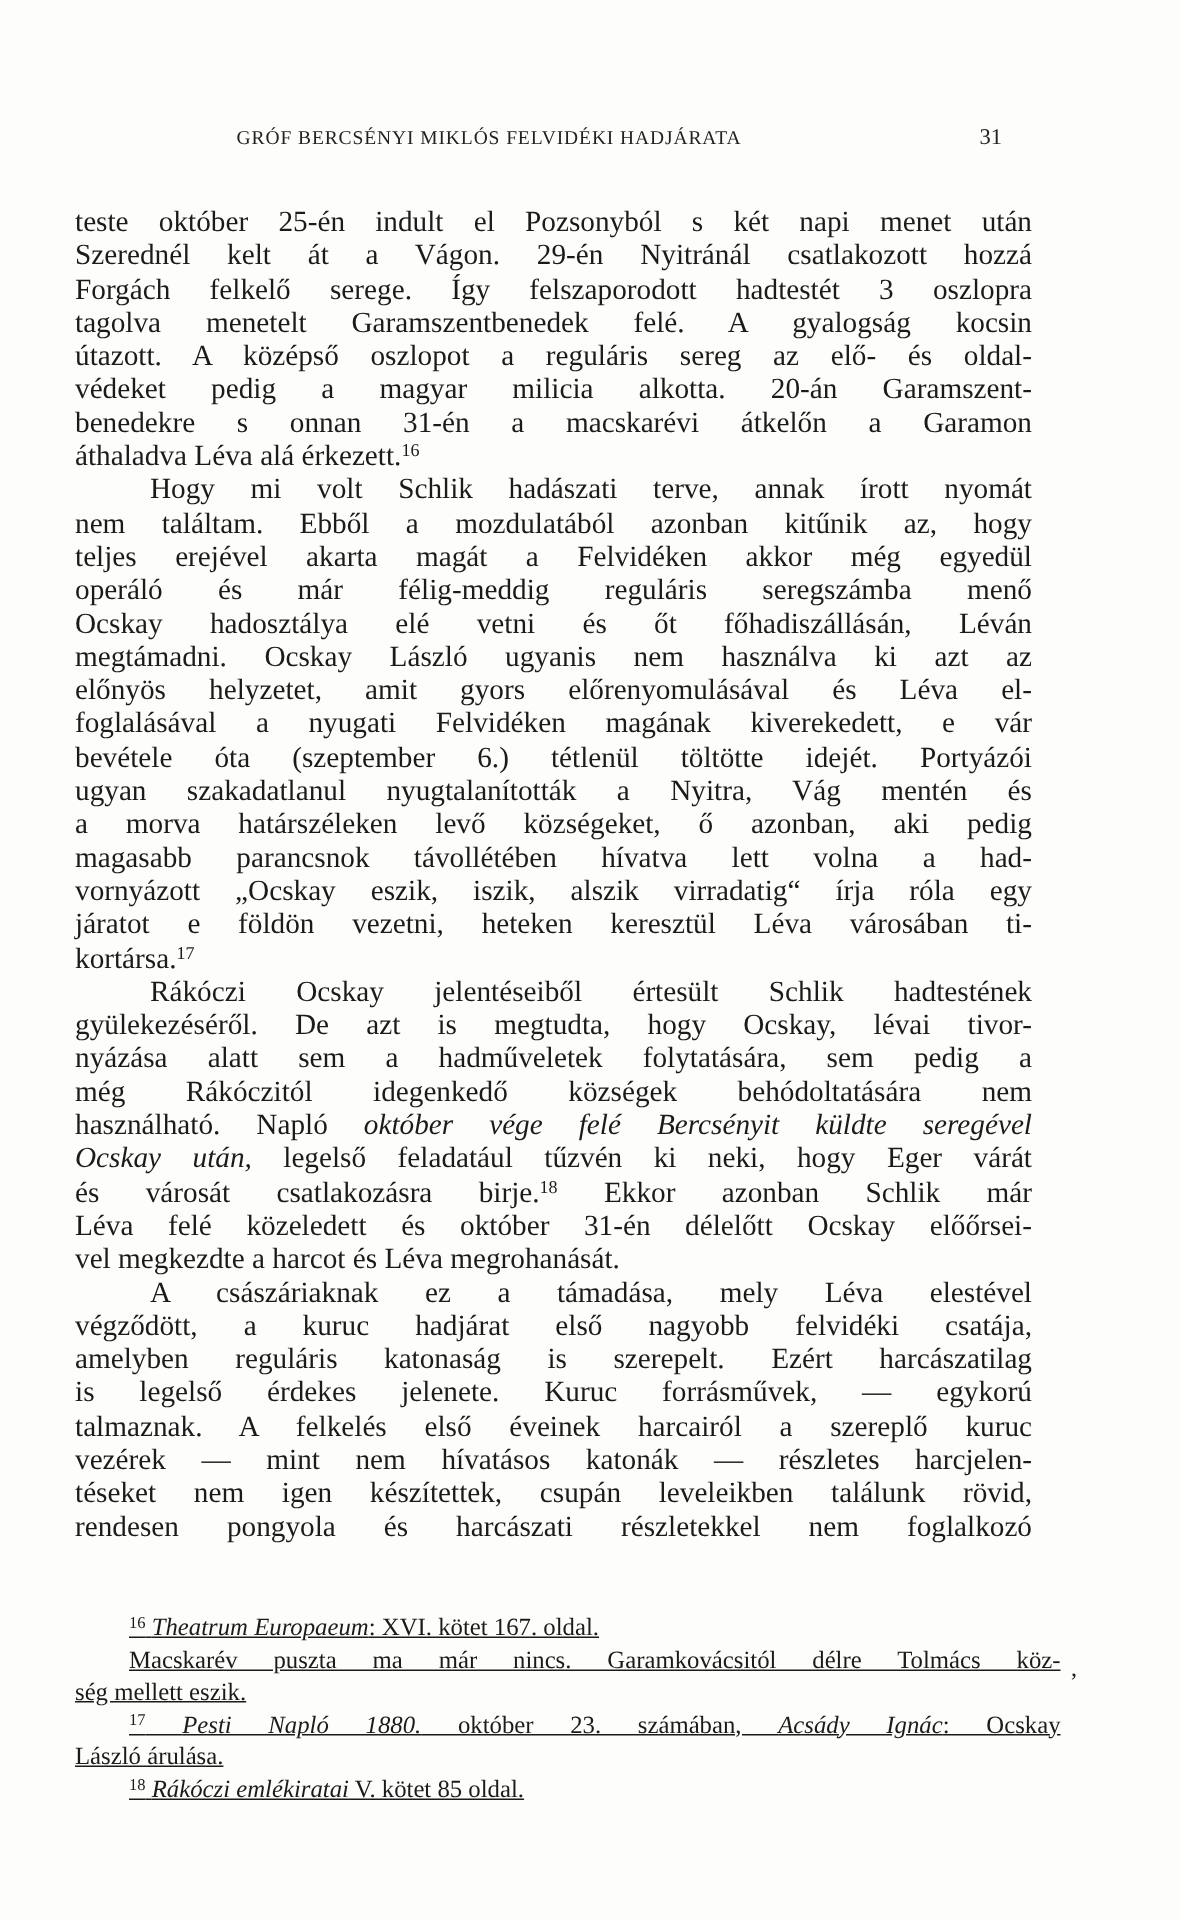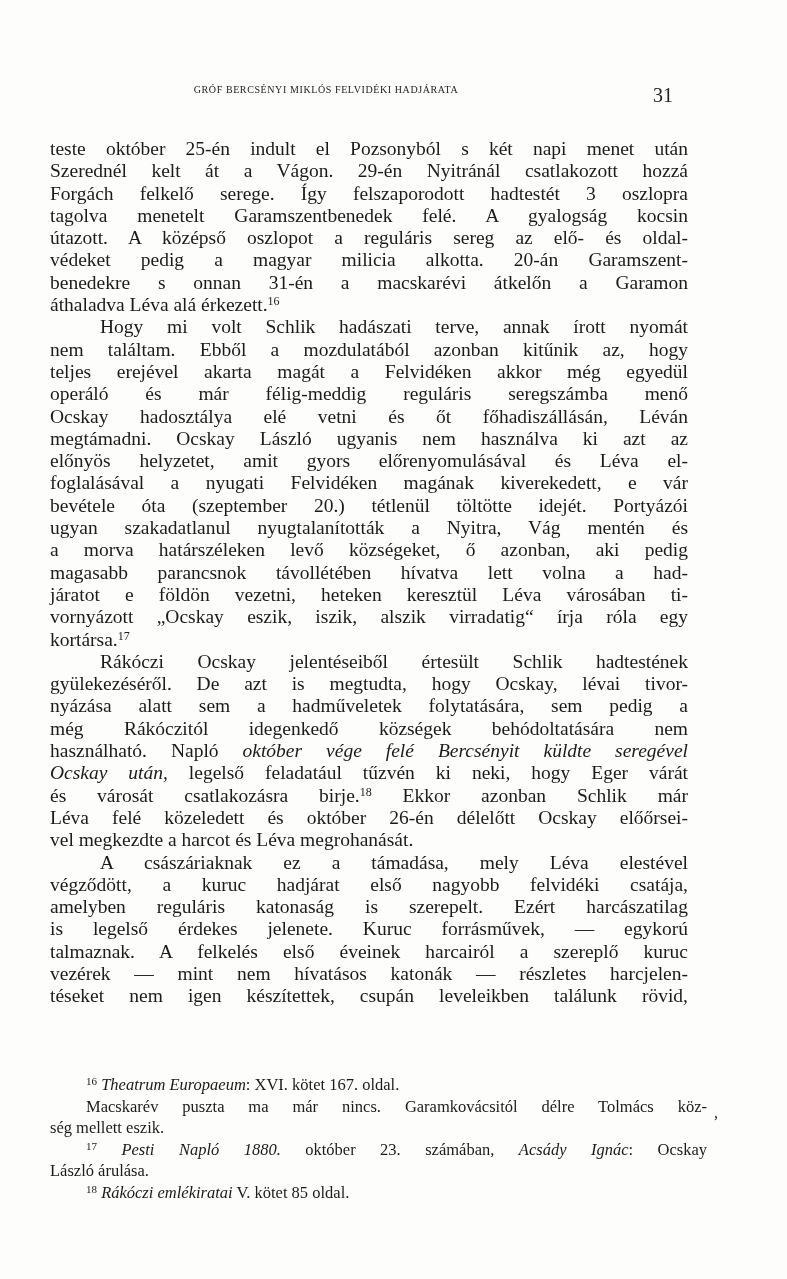--- a/index.html
+++ b/index.html
@@ -6,38 +6,38 @@
   body{
     width:787px;height:1279px;overflow:hidden;position:relative;
     background:#fcfcfa;color:#1b1b1b;
     font-family:"Liberation Serif","DejaVu Serif",serif;
   }
   .page{position:absolute;inset:0;background:#fdfdfb;}
   
   .running-header{position:absolute;top:84px;left:0;width:787px;height:20px;}
   .header-title{
     position:absolute;left:326px;top:0;transform:translateX(-50%);
-    font-size:10px;letter-spacing:.6px;white-space:nowrap;color:#222;
+    font-size:13px;letter-spacing:.6px;white-space:nowrap;color:#222;
   }
-  .page-number{position:absolute;left:653px;top:0;font-size:20px;color:#222;}
+  .page-number{position:absolute;left:653px;top:0;font-size:15px;color:#222;}
   
   .textblock{position:absolute;left:50px;top:138px;width:638px;}
   .line{
     font-size:19.5px;line-height:22.3px;height:22.3px;
     text-align:justify;text-align-last:justify;
   }
   .line.noj{text-align-last:left;}
   .line.ind{text-indent:50px;}
   .it{font-style:italic;}
   .sup{font-size:12px;vertical-align:6px;line-height:0;letter-spacing:0;}
   
   .fnblock{position:absolute;left:50px;top:1074px;width:657px;}
   .fn-line{
     font-size:16.5px;line-height:21.5px;height:21.5px;
-    text-align:justify;text-align-last:justify;
+    text-align:justify;text-align-last:justify;text-decoration:underline;
   }
   .fn-line.noj{text-align-last:left;}
   .fn-line.ind{text-indent:36px;}
   .fn-line .sup{font-size:11px;vertical-align:5px;}
   .stray{position:absolute;left:664px;top:30px;font-size:16px;}
 </style>
 </head>
 <body>
 
 <div class="page">
@@ -60,47 +60,48 @@
       </div>
       <div>
         <div class="line ind"><span>Hogy mi volt Schlik hadászati terve, annak írott nyomát</span></div>
         <div class="line"><span>nem találtam. Ebből a mozdulatából azonban kitűnik az, hogy</span></div>
         <div class="line"><span>teljes erejével akarta magát a Felvidéken akkor még egyedül</span></div>
         <div class="line"><span>operáló és már félig-meddig reguláris seregszámba menő</span></div>
         <div class="line"><span>Ocskay hadosztálya elé vetni és őt főhadiszállásán, Léván</span></div>
         <div class="line"><span>megtámadni. Ocskay László ugyanis nem használva ki azt az</span></div>
         <div class="line"><span>előnyös helyzetet, amit gyors előrenyomulásával és Léva el-</span></div>
         <div class="line"><span>foglalásával a nyugati Felvidéken magának kiverekedett, e vár</span></div>
-        <div class="line"><span>bevétele óta (szeptember 20.) tétlenül töltötte idejét. Portyázói</span></div>
+        <div class="line"><span>bevétele óta (szeptember 6.) tétlenül töltötte idejét. Portyázói</span></div>
         <div class="line"><span>ugyan szakadatlanul nyugtalanították a Nyitra, Vág mentén és</span></div>
         <div class="line"><span>a morva határszéleken levő községeket, ő azonban, aki pedig</span></div>
         <div class="line"><span>magasabb parancsnok távollétében hívatva lett volna a had-</span></div>
+        <div class="line"><span>vornyázott „Ocskay eszik, iszik, alszik virradatig“ írja róla egy</span></div>
         <div class="line"><span>járatot e földön vezetni, heteken keresztül Léva városában ti-</span></div>
-        <div class="line"><span>vornyázott „Ocskay eszik, iszik, alszik virradatig“ írja róla egy</span></div>
         <div class="line noj"><span>kortársa.</span><span class="sup">17</span></div>
       </div>
       <div>
         <div class="line ind"><span>Rákóczi Ocskay jelentéseiből értesült Schlik hadtestének</span></div>
         <div class="line"><span>gyülekezéséről. De azt is megtudta, hogy Ocskay, lévai tivor-</span></div>
         <div class="line"><span>nyázása alatt sem a hadműveletek folytatására, sem pedig a</span></div>
         <div class="line"><span>még Rákóczitól idegenkedő községek behódoltatására nem</span></div>
         <div class="line"><span>használható. Napló </span><span class="it">október vége felé Bercsényit küldte seregével</span></div>
         <div class="line"><span class="it">Ocskay után,</span><span> legelső feladatául tűzvén ki neki, hogy Eger várát</span></div>
         <div class="line"><span>és városát csatlakozásra birje.</span><span class="sup">18</span><span> Ekkor azonban Schlik már</span></div>
-        <div class="line"><span>Léva felé közeledett és október 26-én délelőtt Ocskay előőrsei-</span></div>
+        <div class="line"><span>Léva felé közeledett és október 31-én délelőtt Ocskay előőrsei-</span></div>
         <div class="line noj"><span>vel megkezdte a harcot és Léva megrohanását.</span></div>
       </div>
       <div>
         <div class="line ind"><span>A császáriaknak ez a támadása, mely Léva elestével</span></div>
         <div class="line"><span>végződött, a kuruc hadjárat első nagyobb felvidéki csatája,</span></div>
         <div class="line"><span>amelyben reguláris katonaság is szerepelt. Ezért harcászatilag</span></div>
         <div class="line"><span>is legelső érdekes jelenete. Kuruc forrásművek, — egykorú</span></div>
         <div class="line"><span>talmaznak. A felkelés első éveinek harcairól a szereplő kuruc</span></div>
         <div class="line"><span>vezérek — mint nem hívatásos katonák — részletes harcjelen-</span></div>
         <div class="line"><span>téseket nem igen készítettek, csupán leveleikben találunk rövid,</span></div>
+        <div class="line"><span>rendesen pongyola és harcászati részletekkel nem foglalkozó</span></div>
       </div>
     </div>
 
   <div class="fnblock" id="fnblock">
     <span class="stray">,</span>
   <div>
         <div class="fn-line noj ind"><span class="sup">16</span><span> </span><span class="it">Theatrum Europaeum</span><span>: XVI. kötet 167. oldal.</span></div>
         <div class="fn-line ind"><span>Macskarév puszta ma már nincs. Garamkovácsitól délre Tolmács köz-</span></div>
         <div class="fn-line noj"><span>ség mellett eszik.</span></div>
       </div>

